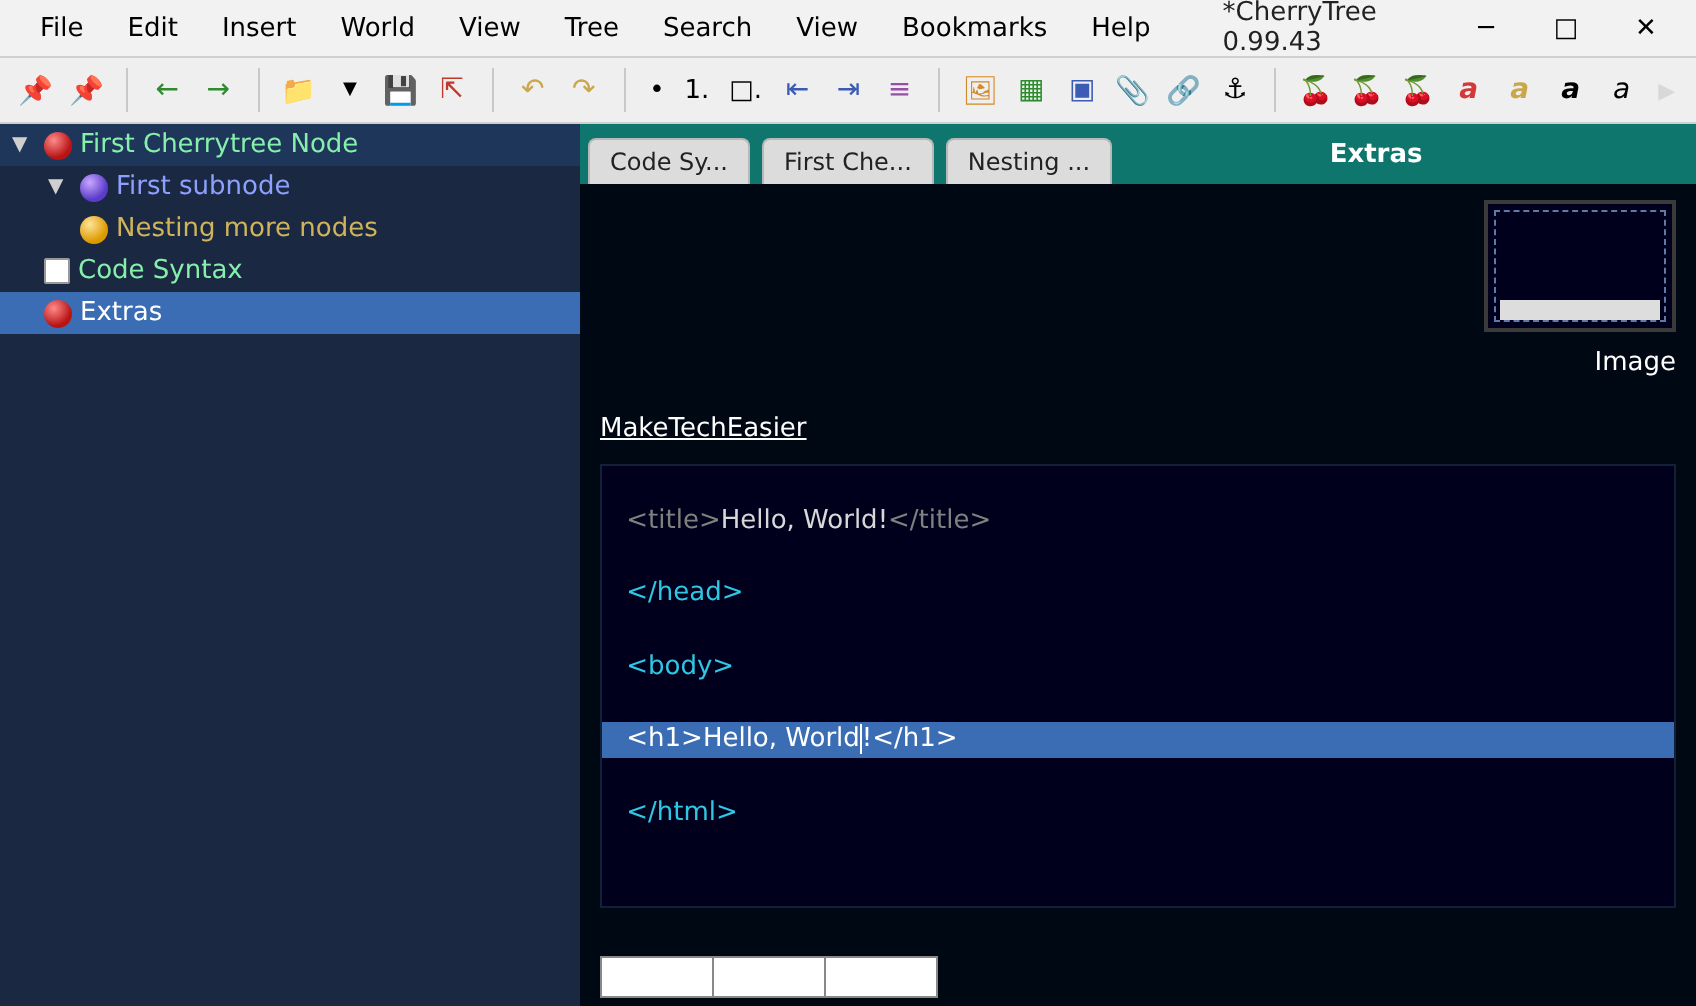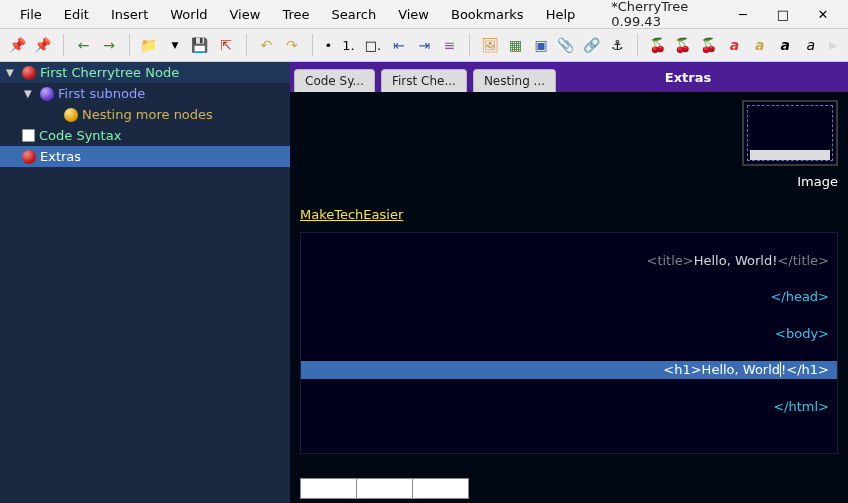--- a/index.html
+++ b/index.html
@@ -23,44 +23,44 @@
 .tree { width: 290px; background: #1a2941; color: #d0d0d0; overflow: auto; }
 .trow { height: 21px; display: flex; align-items: center; padding-left: 6px; gap: 4px; cursor: pointer; white-space: nowrap; }
 .trow.sel { background: #3b6db5; color: #fff; }
 .trow .arrow { width: 12px; font-size: 10px; color: #cfcfcf; }
 .trow .bullet { width: 14px; height: 14px; border-radius: 50%; flex-shrink: 0; }
 .b-red { background: radial-gradient(circle at 35% 30%, #ff8a8a, #b81414 65%); }
 .b-purple { background: radial-gradient(circle at 35% 30%, #c9a7ff, #5a3bca 65%); }
 .b-gold { background: radial-gradient(circle at 35% 30%, #ffe49a, #dd9a00 65%); }
 .b-square { width: 13px; height: 13px; background: #fff; border: 1px solid #999; border-radius: 1px; }
 .ind1 { padding-left: 24px; }
-.ind2 { padding-left: 48px; }
+.ind2 { padding-left: 24px; }
 .tlabel-node { color: #86efac; }
 .tlabel-node.link { color: #8ea0ff; }
 .tlabel-node.gold { color: #d0b35a; }
 .tlabel-node.sel { color: #fff; }
 .trow.hi { background: #1e3659; }
 
 
 .content { flex: 1; background: #000814; display: flex; flex-direction: column; min-width: 0; }
-.tabbar { height: 30px; background: #4c1d95; display: flex; align-items: flex-end; padding: 0 4px; gap: 6px; }
+.tabbar { height: 30px; background: #0f766e; display: flex; align-items: flex-end; padding: 0 4px; gap: 6px; }
 .tab { background: #e9e9e9; border: 1px solid #b8b8b8; border-bottom: none; border-radius: 4px 4px 0 0; padding: 4px 10px; font-size: 12px; color: #222; cursor: pointer; }
 .tab.inactive { background: #dcdcdc; }
 .tabtitle { flex: 1; text-align: center; color: #fff; font-weight: bold; align-self: center; padding-right: 30px; }
 
 .doc { flex: 1; overflow: auto; padding: 8px 10px; color: #e0e0e0; }
 .imgrow { display: flex; align-items: flex-end; gap: 8px; margin-bottom: 12px; flex-direction: column; }
 .thumb { width: 96px; height: 66px; background: #00001c; border: 2px solid #3a3a3a; position: relative; }
 .thumb::before { content: ""; position: absolute; inset: 3px; border: 1px dashed #5d7aa8; }
 .thumb::after { content: ""; position: absolute; left: 6px; right: 6px; bottom: 4px; height: 10px; background: #ddd; }
 .imgrow span { color: #fff; }
 
-.alink { color: #fde047; text-decoration: underline; cursor: pointer; display: inline-block; margin: 6px 0 10px; }
-
-.code { font-family: "DejaVu Sans Mono", monospace; font-size: 14px; background: #00001c; border: 1px solid #12203a; line-height: 1.35; white-space: pre; overflow-x: hidden; text-align: right; }
+.alink { color: #ffffff; text-decoration: underline; cursor: pointer; display: inline-block; margin: 6px 0 10px; }
+
+.code { font-family: "DejaVu Sans Mono", monospace; font-size: 14px; background: #00001c; border: 1px solid #12203a; line-height: 1.35; white-space: pre; overflow-x: hidden; }
 .code .ln { padding: 0 8px; }
 .code .sel { background: #3b6db5; color: #fff; }
 .c-gray { color: #808080; }
 .c-cyan { color: #2fc8e4; }
 .c-white { color: #d8d8d8; }
 
 .tblrow { display: flex; align-items: flex-end; gap: 10px; margin-top: 24px; }
 .tbl { border-collapse: collapse; background: #fff; }
 .tbl td { border: 1px solid #888; width: 56px; height: 20px; }
 

